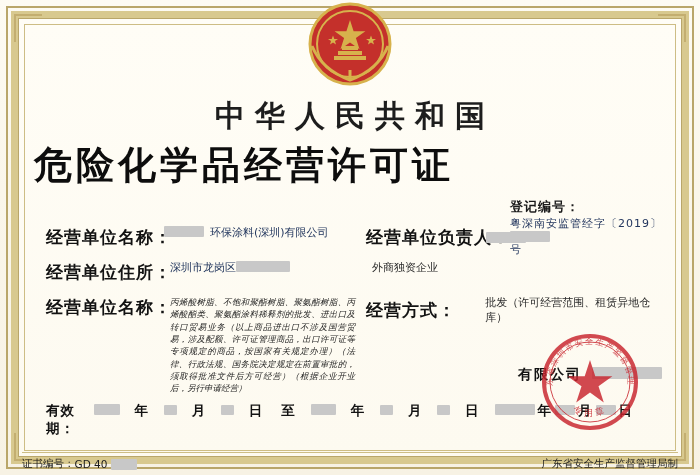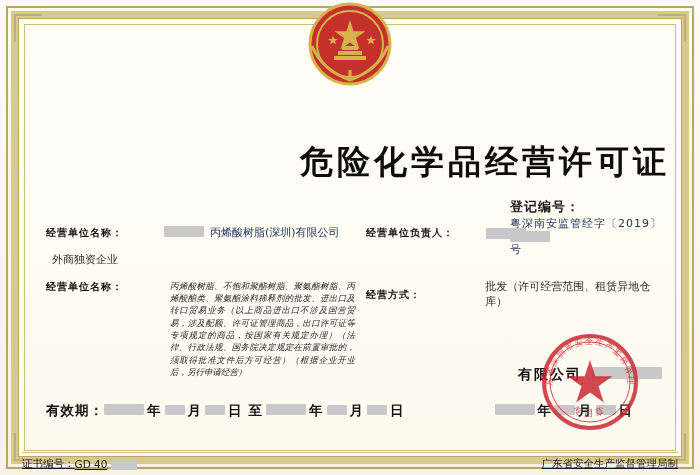--- a/index.html
+++ b/index.html
@@ -96,24 +96,24 @@
     font-size: 30px;
     letter-spacing: 10px;
     color: #1d1d1d;
     text-indent: 10px;
   }
   .title-main {
     position: absolute;
     top: 110px;
     left: 0;
     right: 0;
-    text-align: right;
+    text-align: left;
     font-family: "DejaVu Serif", "Liberation Serif", serif;
     font-weight: bold;
-    font-size: 33px;
+    font-size: 38px;
     letter-spacing: 4px;
     color: #0d0d0d;
     text-indent: 4px;
   }
 
   .reg-row {
     position: absolute;
     top: 168px;
     right: 8px;
     display: flex;
@@ -165,21 +165,21 @@
     align-items: flex-start;
   }
   .col-right {
     flex: 1;
     display: flex;
     align-items: center;
   }
   .f-label {
     font-family: "DejaVu Serif", "Liberation Serif", serif;
     font-weight: bold;
-    font-size: 10px;
+    font-size: 17px;
     color: #121212;
     letter-spacing: 1px;
     white-space: nowrap;
   }
   .f-label.wide { width: 118px; }
   .f-label.w2 { width: 120px; }
   .f-value {
     font-size: 11px;
     color: #2a2a2a;
     margin-left: 6px;
@@ -213,41 +213,41 @@
     left: 16px;
     top: 372px;
     right: 8px;
     display: flex;
     align-items: baseline;
     font-family: "DejaVu Serif", "Liberation Serif", serif;
     font-weight: bold;
     font-size: 13.5px;
     color: #121212;
     letter-spacing: 1px;
+    gap: 12px;
   }
   .validity .unit { margin: 0 3px; }
   .validity .right-date {
     margin-left: auto;
     margin-right: 26px;
     display: flex;
     align-items: baseline;
   }
 
   
   .footer {
     position: absolute;
     left: 22px;
     right: 22px;
     bottom: 4px;
     display: flex;
     justify-content: space-between;
     align-items: baseline;
     font-size: 10.5px;
     color: #1c1c1c;
-    text-decoration: underline;
   }
   .footer-left { display: flex; align-items: center; }
   .footer-right { font-size: 10.5px; }
 
   
   .seal {
     position: absolute;
     right: 58px;
     top: 330px;
     width: 104px;
@@ -287,44 +287,50 @@
     <path d="M68 45 l3 2 -1 3.5 3 -2 3 2 -1 -3.5 3 -2 -3.7 0 -1.3 -3.4 -1.3 3.4 z" fill="#d7b24c"></path>
     <rect x="36" y="62" width="32" height="4" fill="#d7b24c"></rect>
     <rect x="40" y="57" width="24" height="4" fill="#d7b24c"></rect>
     <rect x="44" y="52" width="16" height="4" fill="#d7b24c"></rect>
     <path d="M14 52 q10 24 38 34 q28 -10 38 -34" fill="none" stroke="#d7b24c" stroke-width="3"></path>
     <path d="M52 86 l0 -10" stroke="#d7b24c" stroke-width="3"></path>
   </svg>
 
   <div class="content">
 
+    <div class="title-cn">中华人民共和国</div>
     <div class="title-main">危险化学品经营许可证</div>
 
     <div class="reg-row">
       <span class="reg-label">登记编号：</span>
       <span class="reg-value">粤深南安监管经字〔2019〕</span>
       <span class="redact r2"></span>
       <span class="reg-value">号</span>
     </div>
 
     <div class="fields">
 
       <div class="field-row">
         <div class="col-left">
           <span class="f-label wide">经营单位名称：</span>
           <span class="redact r2"></span>
-          <span class="f-value blue">丙烯酸树脂(深圳)有限公司</span>
+          <span class="f-value blue">环保涂料(深圳)有限公司</span>
         </div>
         <div class="col-right">
           <span class="f-label w2">经营单位负责人：</span>
           <span class="redact r2"></span>
         </div>
       </div>
 
       <div class="field-row">
+        <div class="col-left">
+          <span class="f-label wide">经营单位住所：</span>
+          <span class="f-value blue">深圳市龙岗区</span>
+          <span class="redact r3"></span>
+        </div>
         <div class="col-right">
           <span class="f-value">外商独资企业</span>
         </div>
       </div>
 
       <div class="field-row">
         <div class="col-left">
           <span class="f-label wide">经营单位名称：</span>
           <span class="scope-text">丙烯酸树脂、不饱和聚酯树脂、聚氨酯树脂、丙烯酸酯类、聚氨酯涂料稀释剂的批发、进出口及转口贸易业务（以上商品进出口不涉及国营贸易，涉及配额、许可证管理商品，出口许可证等专项规定的商品，按国家有关规定办理）（法律、行政法规、国务院决定规定在前置审批的，须取得批准文件后方可经营）（根据企业开业后，另行申请经营）</span>
         </div>

